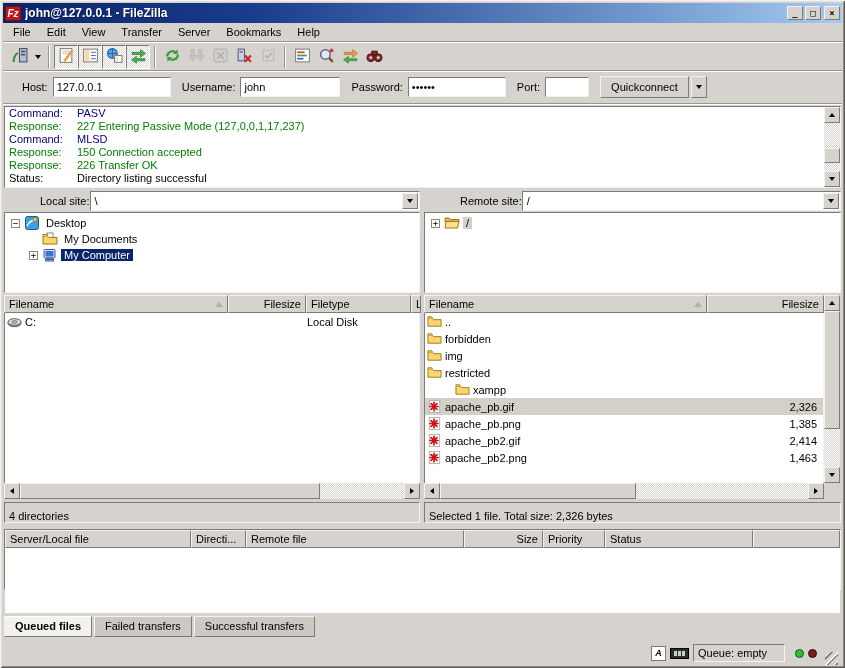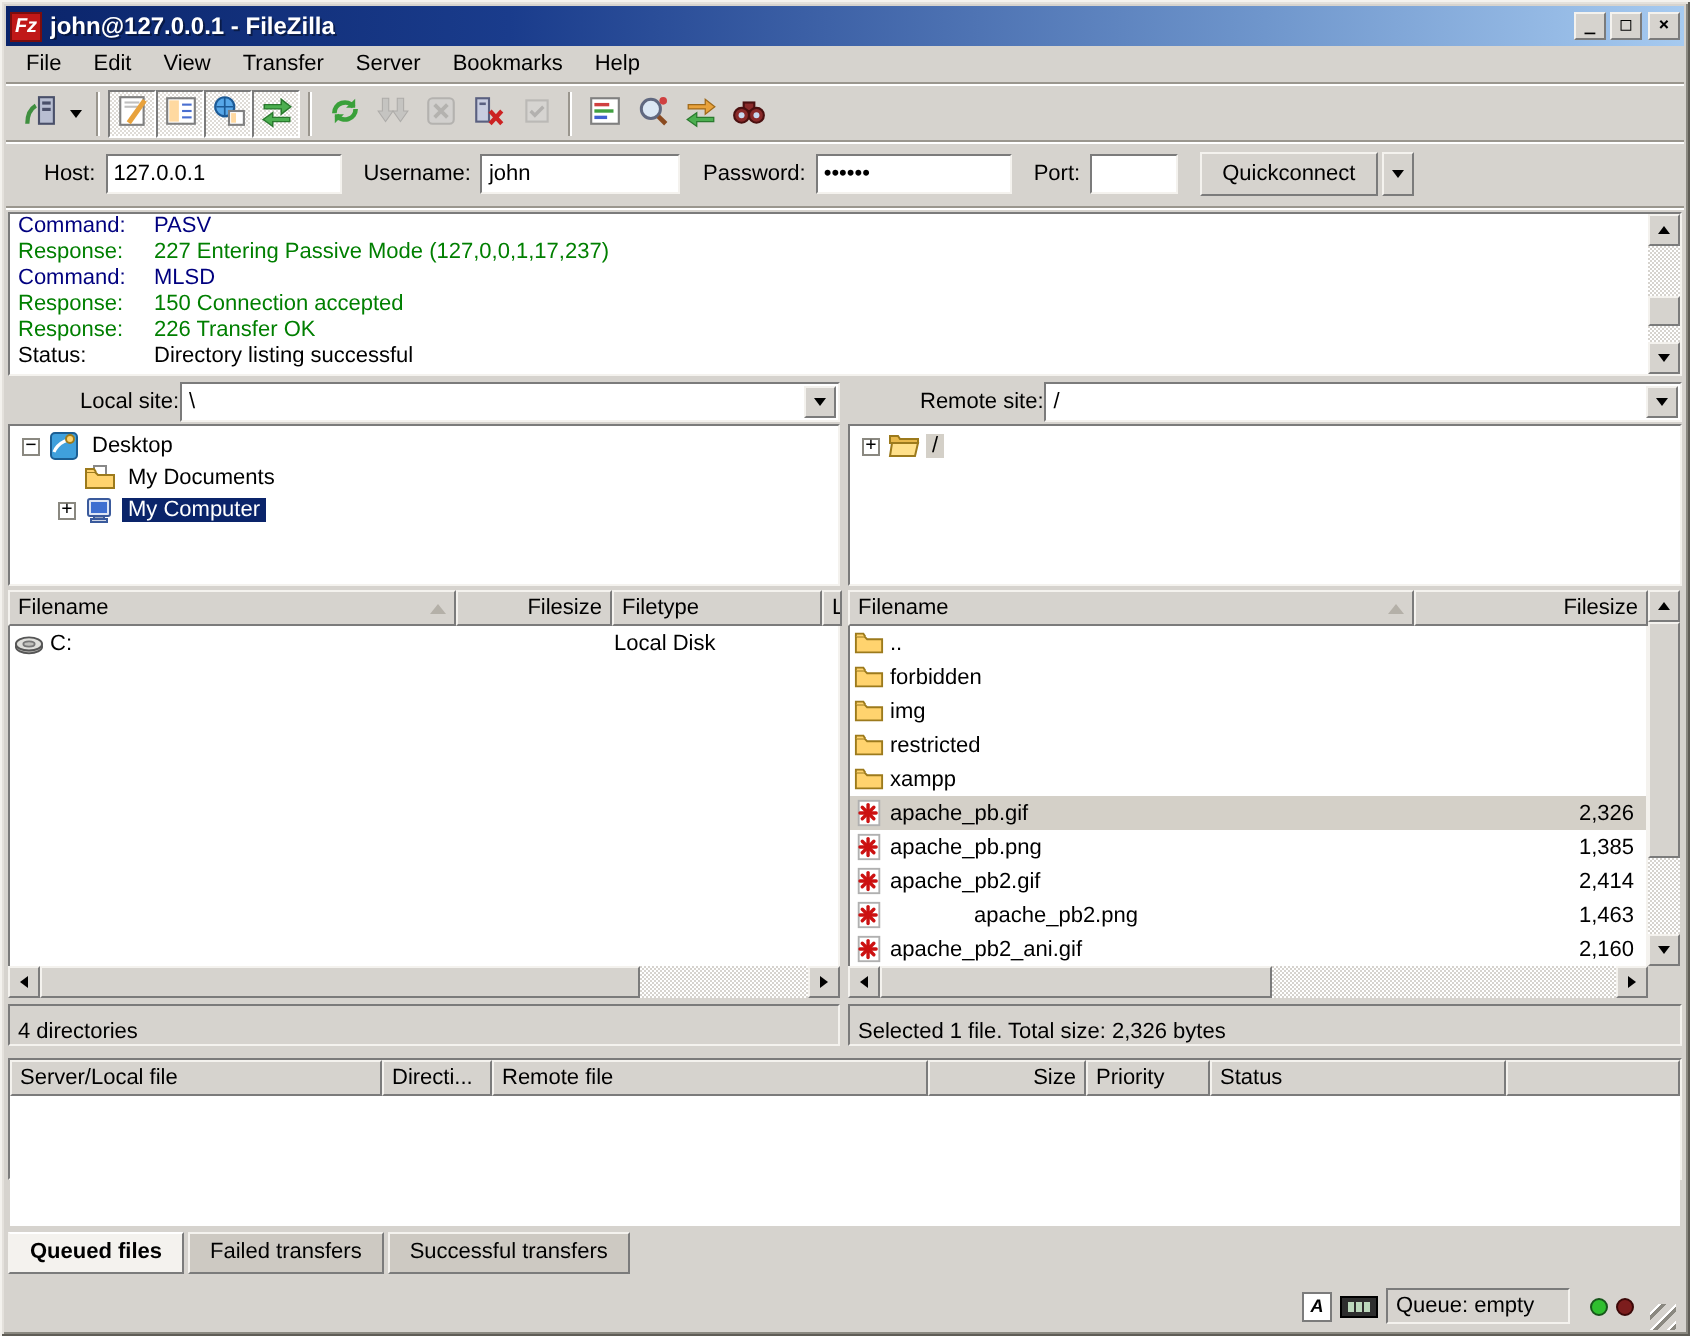--- a/index.html
+++ b/index.html
@@ -427,21 +427,21 @@
         <div class="fcell" style="width: 283px;">
           <span class="file-icon"><svg viewBox="0 0 16 16">
               <path d="M1 4.5h4.5L7 6h8v7H1z" fill="#ffd36e" stroke="#9c7a1c"></path>
               <path d="M1 4.5V3h4l1 1.5" fill="#ffd36e" stroke="#9c7a1c"></path>
             </svg></span>
           <span>restricted</span>
         </div>
         <div class="fcell num" style="width: 117px;"></div>
       </div>
       <div class="file-row">
-        <div class="fcell" style="width: 283px;">
+        <div class="fcell" style="width: 283px; padding-left: 28px;">
           <span class="file-icon"><svg viewBox="0 0 16 16">
               <path d="M1 4.5h4.5L7 6h8v7H1z" fill="#ffd36e" stroke="#9c7a1c"></path>
               <path d="M1 4.5V3h4l1 1.5" fill="#ffd36e" stroke="#9c7a1c"></path>
             </svg></span>
           <span>xampp</span>
         </div>
         <div class="fcell num" style="width: 117px;"></div>
       </div>
       <div class="file-row sel">
         <div class="fcell" style="width: 283px;">
@@ -482,48 +482,33 @@
                 <line x1="3.2" y1="8" x2="11.8" y2="8"></line>
                 <line x1="4.4" y1="4.9" x2="10.6" y2="11.1"></line>
                 <line x1="10.6" y1="4.9" x2="4.4" y2="11.1"></line>
               </g>
             </svg></span>
           <span>apache_pb2.gif</span>
         </div>
         <div class="fcell num" style="width: 117px;">2,414</div>
       </div>
       <div class="file-row">
-        <div class="fcell" style="width: 283px; gap: 42px;">
+        <div class="fcell" style="width: 283px;">
           <span class="file-icon"><svg viewBox="0 0 16 16">
               <rect x="2.5" y="1.5" width="11" height="13" fill="#fff" stroke="#b0b0b0"></rect>
               <g stroke="#cc1111" stroke-width="1.8" stroke-linecap="round">
                 <line x1="7.5" y1="3.5" x2="7.5" y2="12.5"></line>
                 <line x1="3.2" y1="8" x2="11.8" y2="8"></line>
                 <line x1="4.4" y1="4.9" x2="10.6" y2="11.1"></line>
                 <line x1="10.6" y1="4.9" x2="4.4" y2="11.1"></line>
               </g>
             </svg></span>
           <span>apache_pb2.png</span>
         </div>
         <div class="fcell num" style="width: 117px;">1,463</div>
-      </div>
-      <div class="file-row">
-        <div class="fcell" style="width: 283px;">
-          <span class="file-icon"><svg viewBox="0 0 16 16">
-              <rect x="2.5" y="1.5" width="11" height="13" fill="#fff" stroke="#b0b0b0"></rect>
-              <g stroke="#cc1111" stroke-width="1.8" stroke-linecap="round">
-                <line x1="7.5" y1="3.5" x2="7.5" y2="12.5"></line>
-                <line x1="3.2" y1="8" x2="11.8" y2="8"></line>
-                <line x1="4.4" y1="4.9" x2="10.6" y2="11.1"></line>
-                <line x1="10.6" y1="4.9" x2="4.4" y2="11.1"></line>
-              </g>
-            </svg></span>
-          <span>apache_pb2_ani.gif</span>
-        </div>
-        <div class="fcell num" style="width: 117px;">2,160</div>
       </div>
     </div>
 
   <div>
     <div class="sb-btn raised" style="left:824px;top:295px">
         <i class="tri-up"></i>
       </div>
     <div class="sb-thumb raised" style="left:824px;top:311px;width:16px;height:118px"></div>
     <div class="sb-track" style="left:824px;top:429px;width:16px;height:38px"></div>
     <div class="sb-btn raised" style="left:824px;top:467px">

